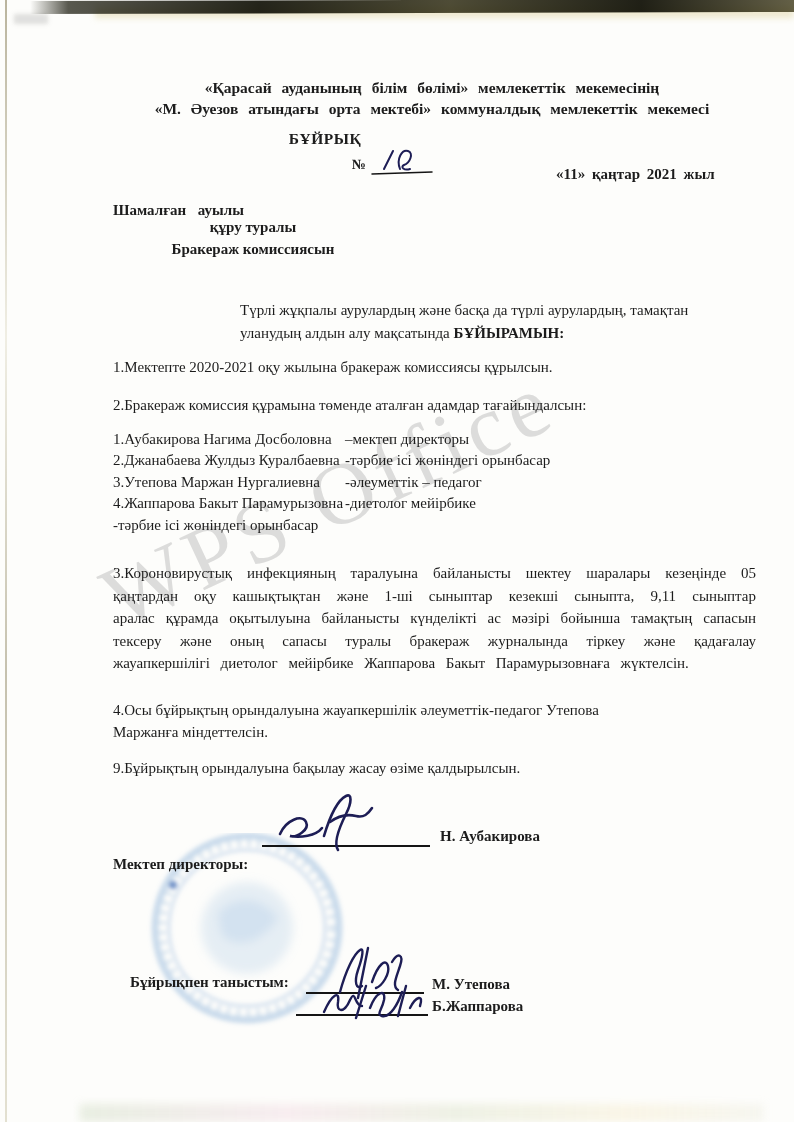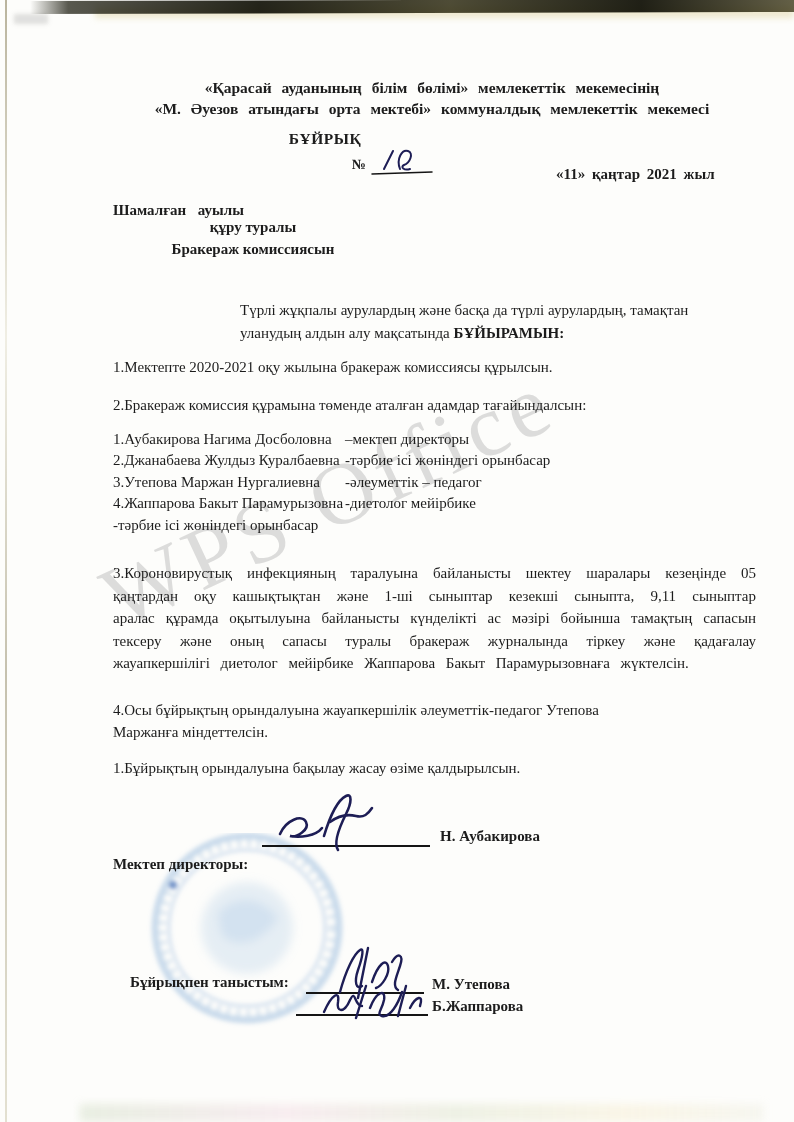--- a/index.html
+++ b/index.html
@@ -135,21 +135,21 @@
         <span>4.Жаппарова Бакыт Парамурызовна</span>
         <span>-диетолог мейірбике</span>
       </div>
       <div class="member-row">
         <span>-тәрбие ісі жөніндегі орынбасар</span>
       </div>
     </div>
 
     <div class="t para3">3.Короновирустық инфекцияның таралуына байланысты шектеу шаралары кезеңінде 05 қаңтардан оқу кашықтықтан және 1-ші сыныптар кезекші сыныпта, 9,11 сыныптар аралас құрамда оқытылуына байланысты күнделікті ас мәзірі бойынша тамақтың сапасын тексеру және оның сапасы туралы бракераж журналында тіркеу және қадағалау жауапкершілігі диетолог мейірбике Жаппарова Бакыт Парамурызовнаға жүктелсін.</div>
     <div class="t para4">4.Осы бұйрықтың орындалуына жауапкершілік әлеуметтік-педагог Утепова Маржанға міндеттелсін.</div>
-    <div class="t para5">1.Бұйрықтың орындалуына бақылау жасау өзіме қалдырылсын.</div>
+    <div class="t para5">9.Бұйрықтың орындалуына бақылау жасау өзіме қалдырылсын.</div>
 
     <div class="t sig-label" style="left:113px;top:854px">Мектеп директоры:</div>
     <div class="line" style="left:262px;top:845px;width:168px"></div>
     <svg class="sig" style="left:272px;top:792px" width="150" height="62" viewBox="0 0 150 62">
       <g fill="none" stroke-width="2.6" stroke-linecap="round" stroke="#1d1d55">
         <path d="M8,42 C14,28 30,22 34,30 C38,38 24,46 18,44 C28,46 44,44 50,36"></path>
         <path d="M52,44 C58,24 66,8 74,4 C80,1 80,10 74,22 C66,38 62,52 66,58"></path>
         <path d="M58,30 C66,24 76,22 84,24 C92,26 96,22 100,16"></path>
       </g>
     </svg>

